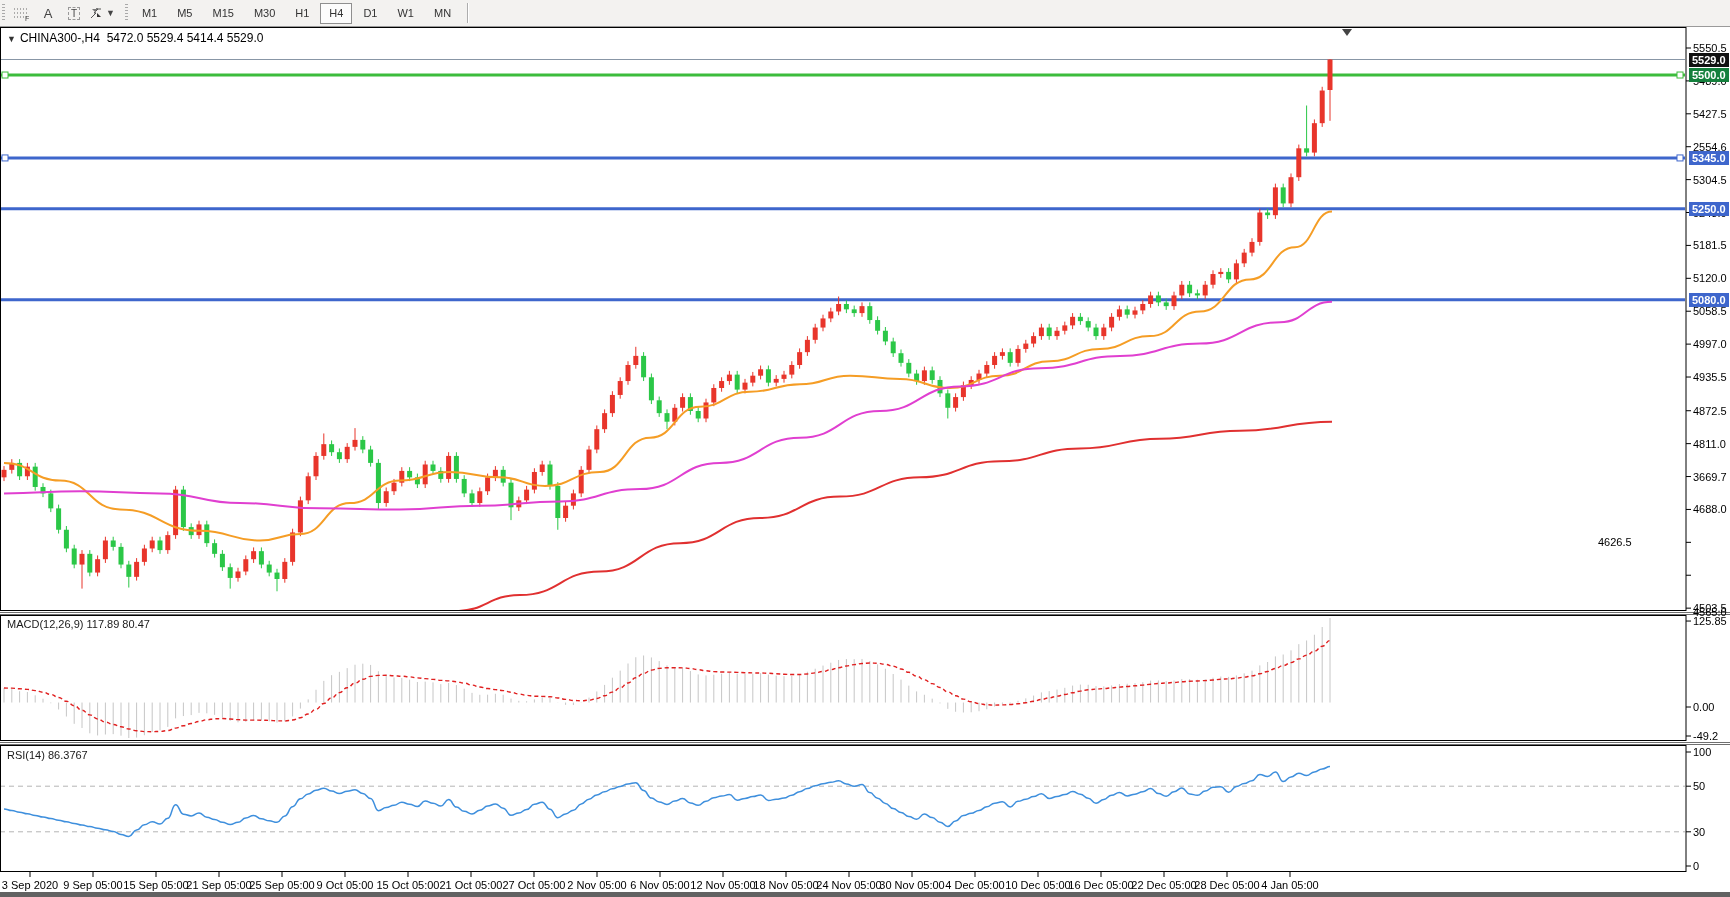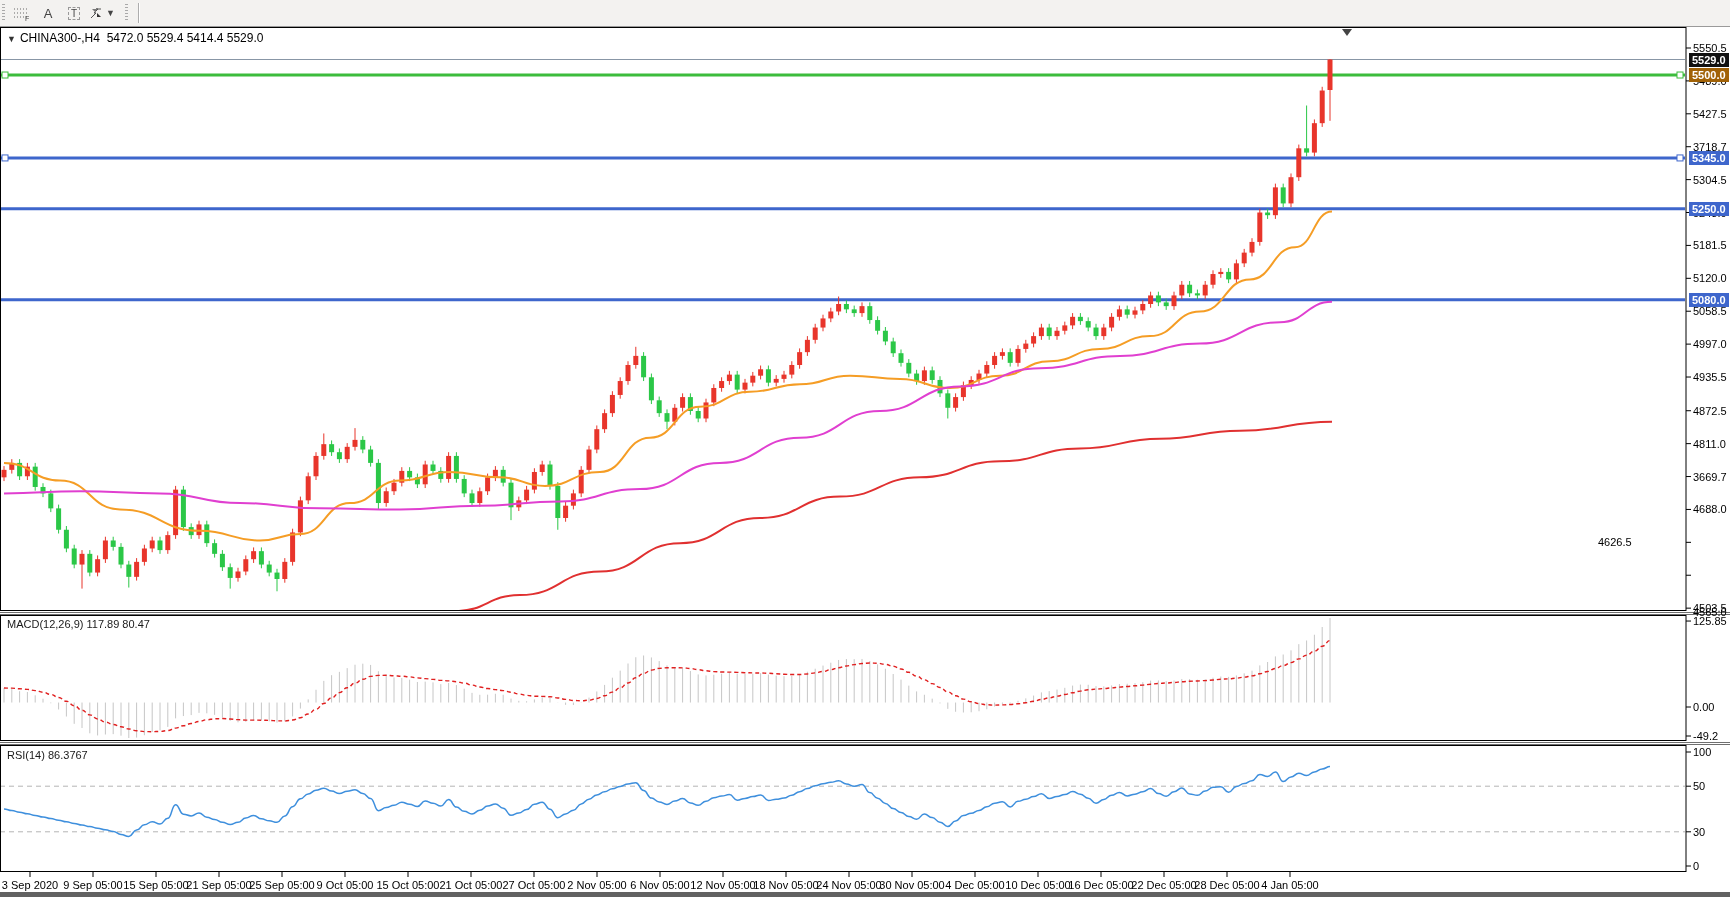--- a/index.html
+++ b/index.html
@@ -57,20 +57,31 @@
     </div>
     <div class="toolbtn">
       <svg width="15" height="14">
         <path d="M2 12 L7 7 L5 7 L9 3 L7 3 L12 3" stroke="#555" fill="none"></path>
         <path d="M3 3 l4 0 l0 4 z" fill="#777"></path>
         <path d="M12 11 l-4 0 l0 -4 z" fill="#333"></path>
       </svg>
       <span class="caret">▼</span>
     </div>
     <div class="grip" style="margin-left:8px;"></div>
+    <div id="tf-buttons" style="display:flex;align-items:center;">
+        <div class="tfbtn">M1</div>
+        <div class="tfbtn">M5</div>
+        <div class="tfbtn">M15</div>
+        <div class="tfbtn">M30</div>
+        <div class="tfbtn">H1</div>
+        <div class="tfbtn active">H4</div>
+        <div class="tfbtn">D1</div>
+        <div class="tfbtn">W1</div>
+        <div class="tfbtn">MN</div>
+      </div>
     <div class="tsep"></div>
   </div>
 
   <svg id="chart-svg" width="1730" height="897">
       <rect x="0" y="27" width="1730" height="584" fill="#fff"></rect>
       <rect x="0.5" y="27.5" width="1685.5" height="583" fill="none" stroke="#000" stroke-width="1"></rect>
       <rect x="0" y="615" width="1730" height="126" fill="#fff"></rect>
       <rect x="0.5" y="615.5" width="1685.5" height="125" fill="none" stroke="#000" stroke-width="1"></rect>
       <rect x="0" y="745" width="1730" height="127" fill="#fff"></rect>
       <rect x="0.5" y="745.5" width="1685.5" height="126" fill="none" stroke="#000" stroke-width="1"></rect>
@@ -683,21 +694,21 @@
 
   <div class="abs" id="rsi-label">
     <span>RSI(14)</span>&nbsp;<span>86.3767</span>
   </div>
 
 
   <div id="price-axis">
       <span class="axis-tick-label" style="left: 1693px; top: 42px;">5550.5</span>
       <span class="axis-tick-label" style="left: 1693px; top: 74.9025px;">5489.0</span>
       <span class="axis-tick-label" style="left: 1693px; top: 107.805px;">5427.5</span>
-      <span class="axis-tick-label" style="left: 1693px; top: 140.708px;">3718.7</span>
+      <span class="axis-tick-label" style="left: 1693px; top: 140.708px;">2554.6</span>
       <span class="axis-tick-label" style="left: 1693px; top: 173.61px;">5304.5</span>
       <span class="axis-tick-label" style="left: 1693px; top: 206.512px;">5243.0</span>
       <span class="axis-tick-label" style="left: 1693px; top: 239.415px;">5181.5</span>
       <span class="axis-tick-label" style="left: 1693px; top: 272.317px;">5120.0</span>
       <span class="axis-tick-label" style="left: 1693px; top: 305.22px;">5058.5</span>
       <span class="axis-tick-label" style="left: 1693px; top: 338.123px;">4997.0</span>
       <span class="axis-tick-label" style="left: 1693px; top: 371.025px;">4935.5</span>
       <span class="axis-tick-label" style="left: 1693px; top: 404.73px;">4872.5</span>
       <span class="axis-tick-label" style="left: 1693px; top: 437.632px;">4811.0</span>
       <span class="axis-tick-label" style="left: 1693px; top: 470.535px;">3669.7</span>
@@ -706,21 +717,21 @@
       <span class="axis-tick-label" style="left: 1693px; top: 569.242px; margin-top: 37px;">4565.0</span>
       <span class="axis-tick-label" style="left: 1693px; top: 602.145px;">4503.5</span>
       <span class="axis-tick-label" style="left: 1693px; top: 615.044px;">125.85</span>
       <span class="axis-tick-label" style="left: 1693px; top: 701px;">0.00</span>
       <span class="axis-tick-label" style="left: 1693px; top: 730px;">-49.2</span>
       <span class="axis-tick-label" style="left: 1693px; top: 746px;">100</span>
       <span class="axis-tick-label" style="left: 1693px; top: 780.2px;">50</span>
       <span class="axis-tick-label" style="left: 1693px; top: 825.8px;">30</span>
       <span class="axis-tick-label" style="left: 1693px; top: 860px;">0</span>
       <span class="badge" style="left: 1689px; top: 52.5025px; background: rgb(17, 17, 17);">5529.0</span>
-      <span class="badge" style="left: 1689px; top: 68.0175px; background: #a16207;">5500.0</span>
+      <span class="badge" style="left: 1689px; top: 68.0175px; background: #15803d;">5500.0</span>
       <span class="badge" style="left: 1689px; top: 150.942px; background: rgb(62, 102, 204);">5345.0</span>
       <span class="badge" style="left: 1689px; top: 201.768px; background: rgb(62, 102, 204);">5250.0</span>
       <span class="badge" style="left: 1689px; top: 292.717px; background: rgb(62, 102, 204);">5080.0</span>
     </div>
   <div id="time-axis">
       <span class="date-label" style="left: 30px;">3 Sep 2020</span>
       <span class="date-label" style="left: 93px;">9 Sep 05:00</span>
       <span class="date-label" style="left: 156px;">15 Sep 05:00</span>
       <span class="date-label" style="left: 219px;">21 Sep 05:00</span>
       <span class="date-label" style="left: 282px;">25 Sep 05:00</span>

